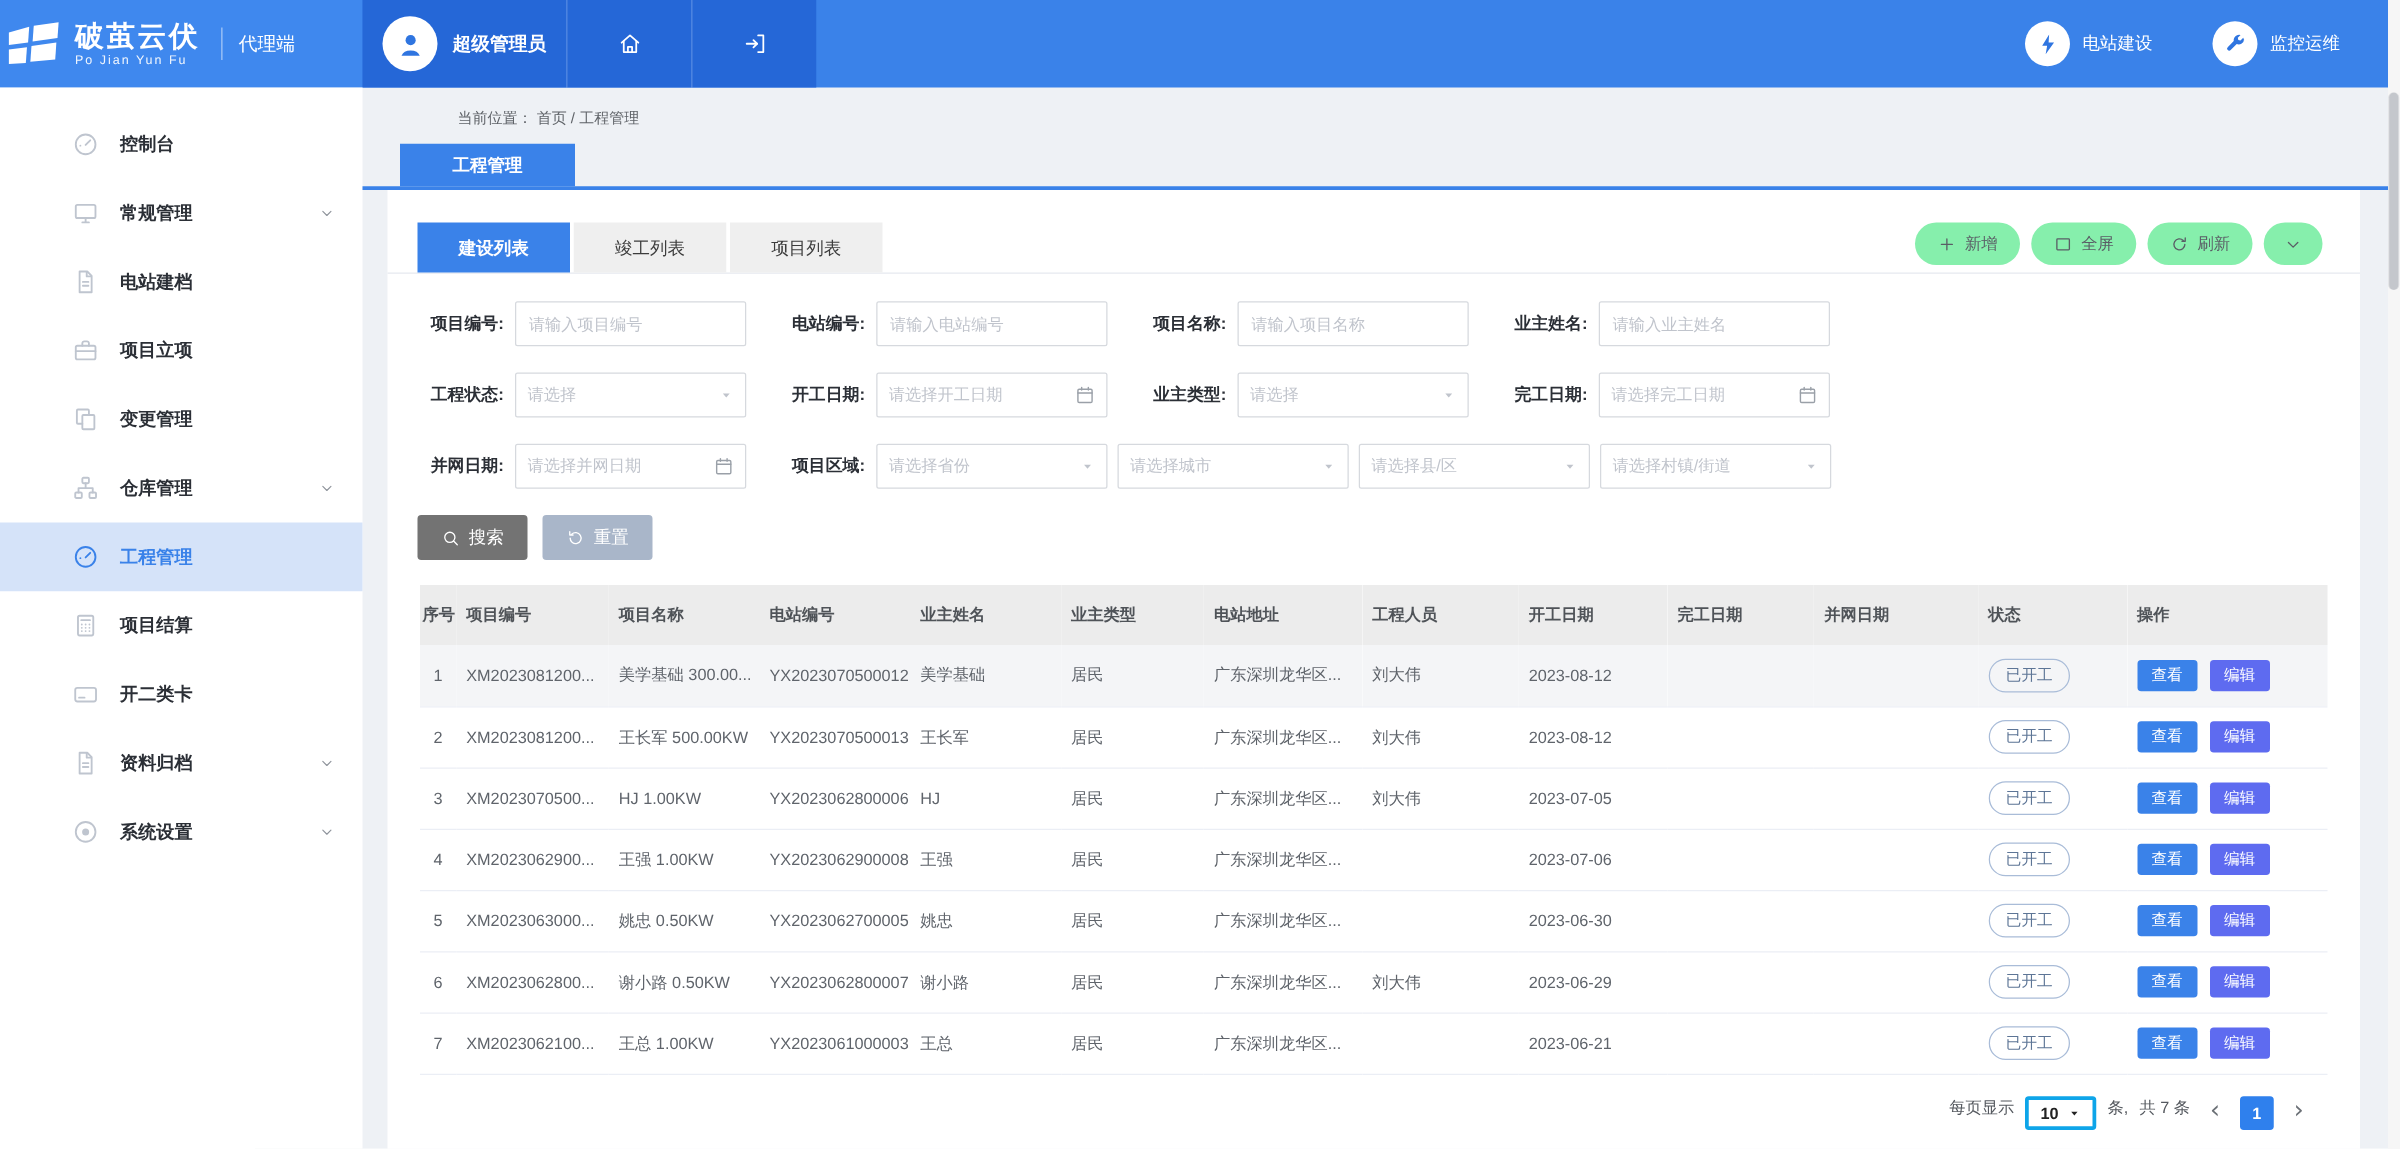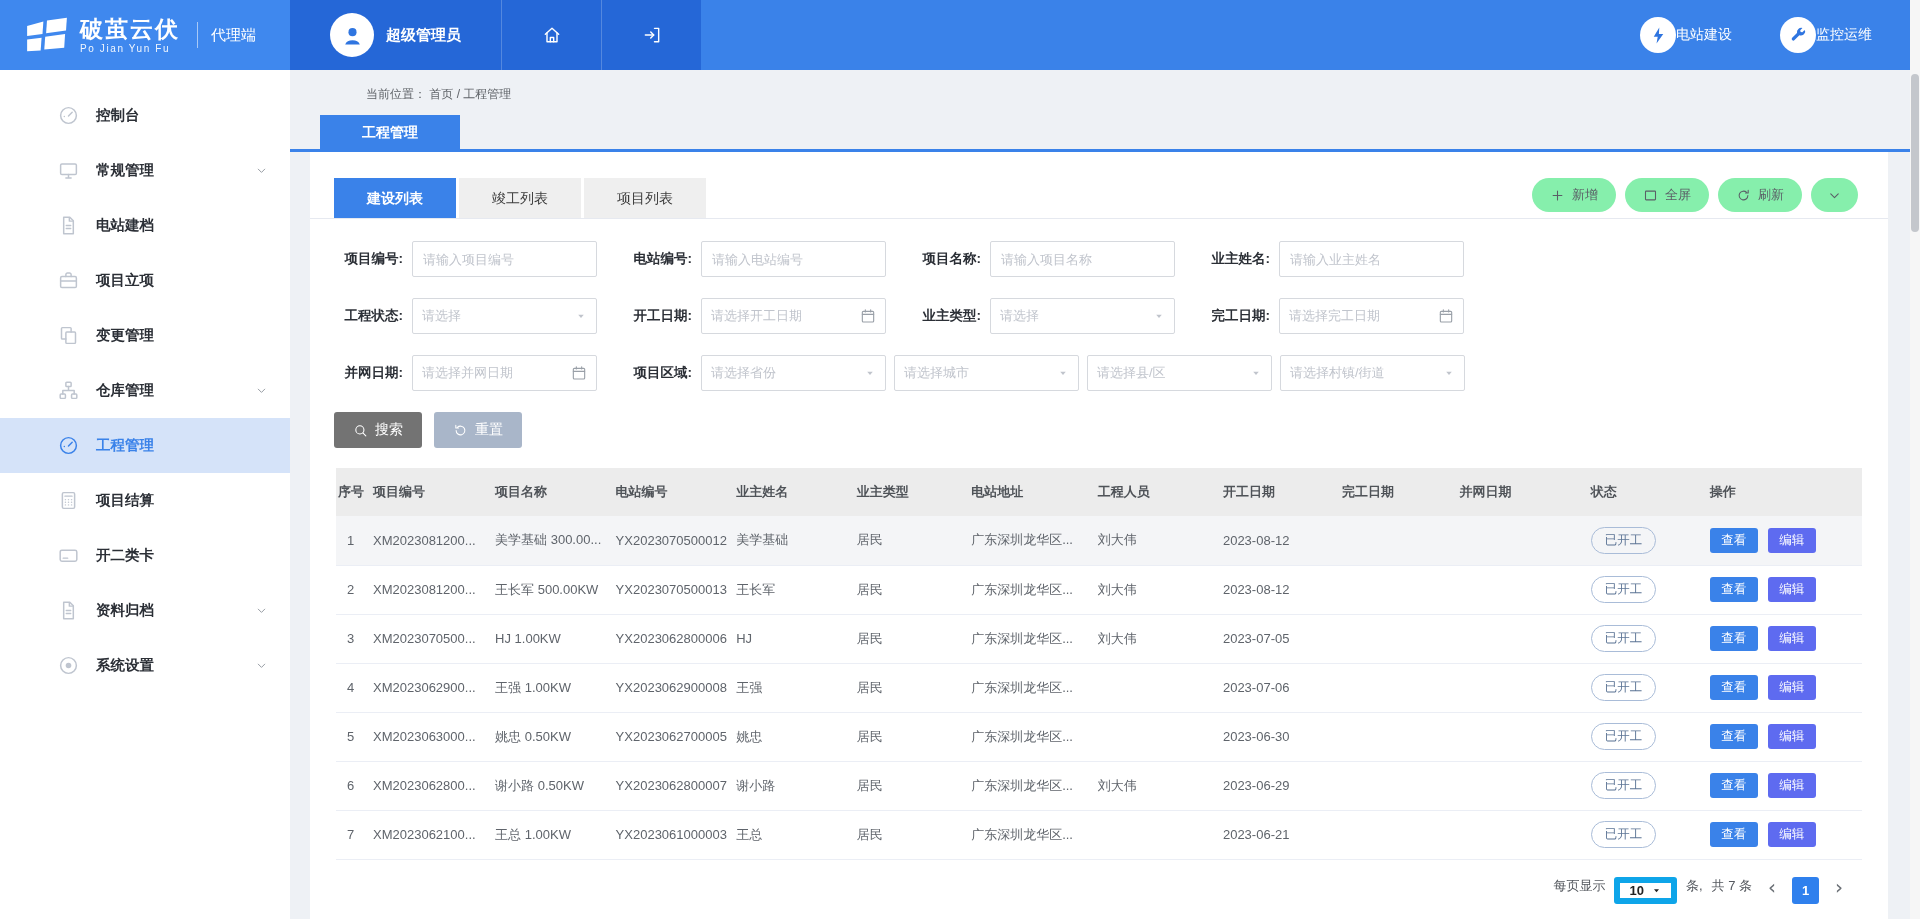--- a/index.html
+++ b/index.html
@@ -1,35 +1,35 @@
 <!DOCTYPE html>
 <html><head>
 <meta charset="utf-8">
 <style>
   *{box-sizing:border-box;margin:0;padding:0}
   html,body{width:1920px;height:919px;overflow:hidden;font-family:"Liberation Sans","DejaVu Sans",sans-serif}
   .app{width:1920px;height:919px;display:flex;flex-direction:column;background:#eef1f5}
   .ic{fill:none;stroke:currentColor;stroke-width:1.7;stroke-linecap:round;stroke-linejoin:round;width:16px;height:16px;display:block}
   
   header{height:70px;flex:0 0 70px;display:flex;align-items:stretch;background:#3a82e9;color:#fff}
-  .brand{width:290px;flex:0 0 290px;background:#3f88ee;display:flex;align-items:center;padding-left:24px;gap:10px;cursor:pointer}
+  .brand{width:290px;flex:0 0 290px;background:#3f88ee;display:flex;align-items:center;padding-left:4px;gap:10px;cursor:pointer}
   .logo{width:46px;height:38px;flex:0 0 46px}
   .brand-title{font-size:23px;font-weight:700;letter-spacing:2px;line-height:1.15;white-space:nowrap}
   .brand-sub{font-size:10px;letter-spacing:1.6px;opacity:.92}
   .brand-div{width:1px;height:26px;background:rgba(255,255,255,.55);margin:0 3px 0 7px}
   .portal{font-size:15px;white-space:nowrap}
   .seg{background:#2567d7;display:flex;align-items:center;justify-content:center;cursor:pointer}
-  .seg-user{padding:0 40px;gap:12px}
+  .seg-user{padding:0 16px;gap:12px}
   .seg-icon{width:100px;border-left:1px solid rgba(255,255,255,.22)}
   .seg-icon .ic{width:20px;height:20px}
   .avatar{width:44px;height:44px;border-radius:50%;background:#fff;color:#2f75e0;display:flex;align-items:center;justify-content:center}
   .avatar .ic{width:27px;height:27px}
   .uname{font-size:15px;font-weight:700;white-space:nowrap}
   .spacer{flex:1}
-  .haction{display:flex;align-items:center;margin-right:48px;font-size:14px;cursor:pointer;white-space:nowrap}
+  .haction{display:flex;align-items:center;gap:10px;margin-right:48px;font-size:14px;cursor:pointer;white-space:nowrap}
   .hcircle{width:36px;height:36px;border-radius:50%;background:#fff;color:#2f75e0;display:flex;align-items:center;justify-content:center}
   .hcircle .ic{width:19px;height:19px}
   
   .main{flex:1;display:flex;min-height:0}
   aside{width:290px;flex:0 0 290px;background:#fff;padding-top:18px}
   .side-item{height:55px;display:flex;align-items:center;padding:0 22px 0 58px;cursor:pointer}
   .s-ic{width:21px;height:21px;color:#bfc5cf;margin-right:17px;flex:0 0 21px}
   .s-label{font-size:14.5px;font-weight:700;color:#2b2f36;flex:1;white-space:nowrap}
   .s-chev{width:13px;height:13px;color:#8f949c;flex:0 0 13px}
   .side-item.active{background:#d5e3f9}
@@ -70,21 +70,21 @@
   thead th{background:#ececec;height:48px;font-size:13px;color:#4f5358;font-weight:700;text-align:left;padding:11px 8px;white-space:nowrap;overflow:hidden}
   tbody td{height:49px;font-size:13px;color:#5f646b;padding:0 8px;border-bottom:1px solid #ebeef5;white-space:nowrap;overflow:hidden}
   tr.striped{background:#f4f5f7}
   th.c,td.c{text-align:center;padding:0 2px}
   .badge{display:inline-block;padding:4px 13px;border:1px solid #a9bcd8;border-radius:14px;color:#5d7596;font-size:12.5px;background:transparent;white-space:nowrap}
   .opbtn{display:inline-block;min-width:48px;height:25px;line-height:25px;text-align:center;border:none;border-radius:3px;color:#fff;font-size:12.5px;cursor:pointer;font-family:inherit;padding:0 8px}
   .opbtn.view{background:#3a82e9;margin-right:10px}
   .opbtn.edit{background:#5e6bf0}
   
   .pager{display:flex;justify-content:flex-end;align-items:flex-start;gap:9px;padding:17px 38px 0 0;font-size:13px;color:#55595f;white-space:nowrap}
-  .psel{border:6px solid #0ea5e9;border-radius:3px;height:27px;display:flex;align-items:center;gap:7px;padding:0 9px;font-weight:700;color:#222;cursor:pointer}
+  .psel{border:3px solid #0ea5e9;border-radius:3px;height:27px;display:flex;align-items:center;gap:7px;padding:0 9px;font-weight:700;color:#222;cursor:pointer}
   .psel .ic{width:11px;height:11px;color:#222}
   .pnav{font-size:20px;color:#6b7076;width:22px;text-align:center;cursor:pointer;line-height:1;font-family:"DejaVu Sans",sans-serif}
   .pcur{width:27px;height:27px;line-height:27px;text-align:center;background:#2f80ed;color:#fff;border-radius:3px;font-weight:700;cursor:pointer}
   
   .scrollbar{position:fixed;right:0;top:0;width:10px;height:919px;background:#f6f6f6}
   .thumb{position:absolute;top:74px;left:1px;width:8px;height:158px;background:#c4c7cc;border-radius:4px}
 </style>
 </head>
 <body>
 

